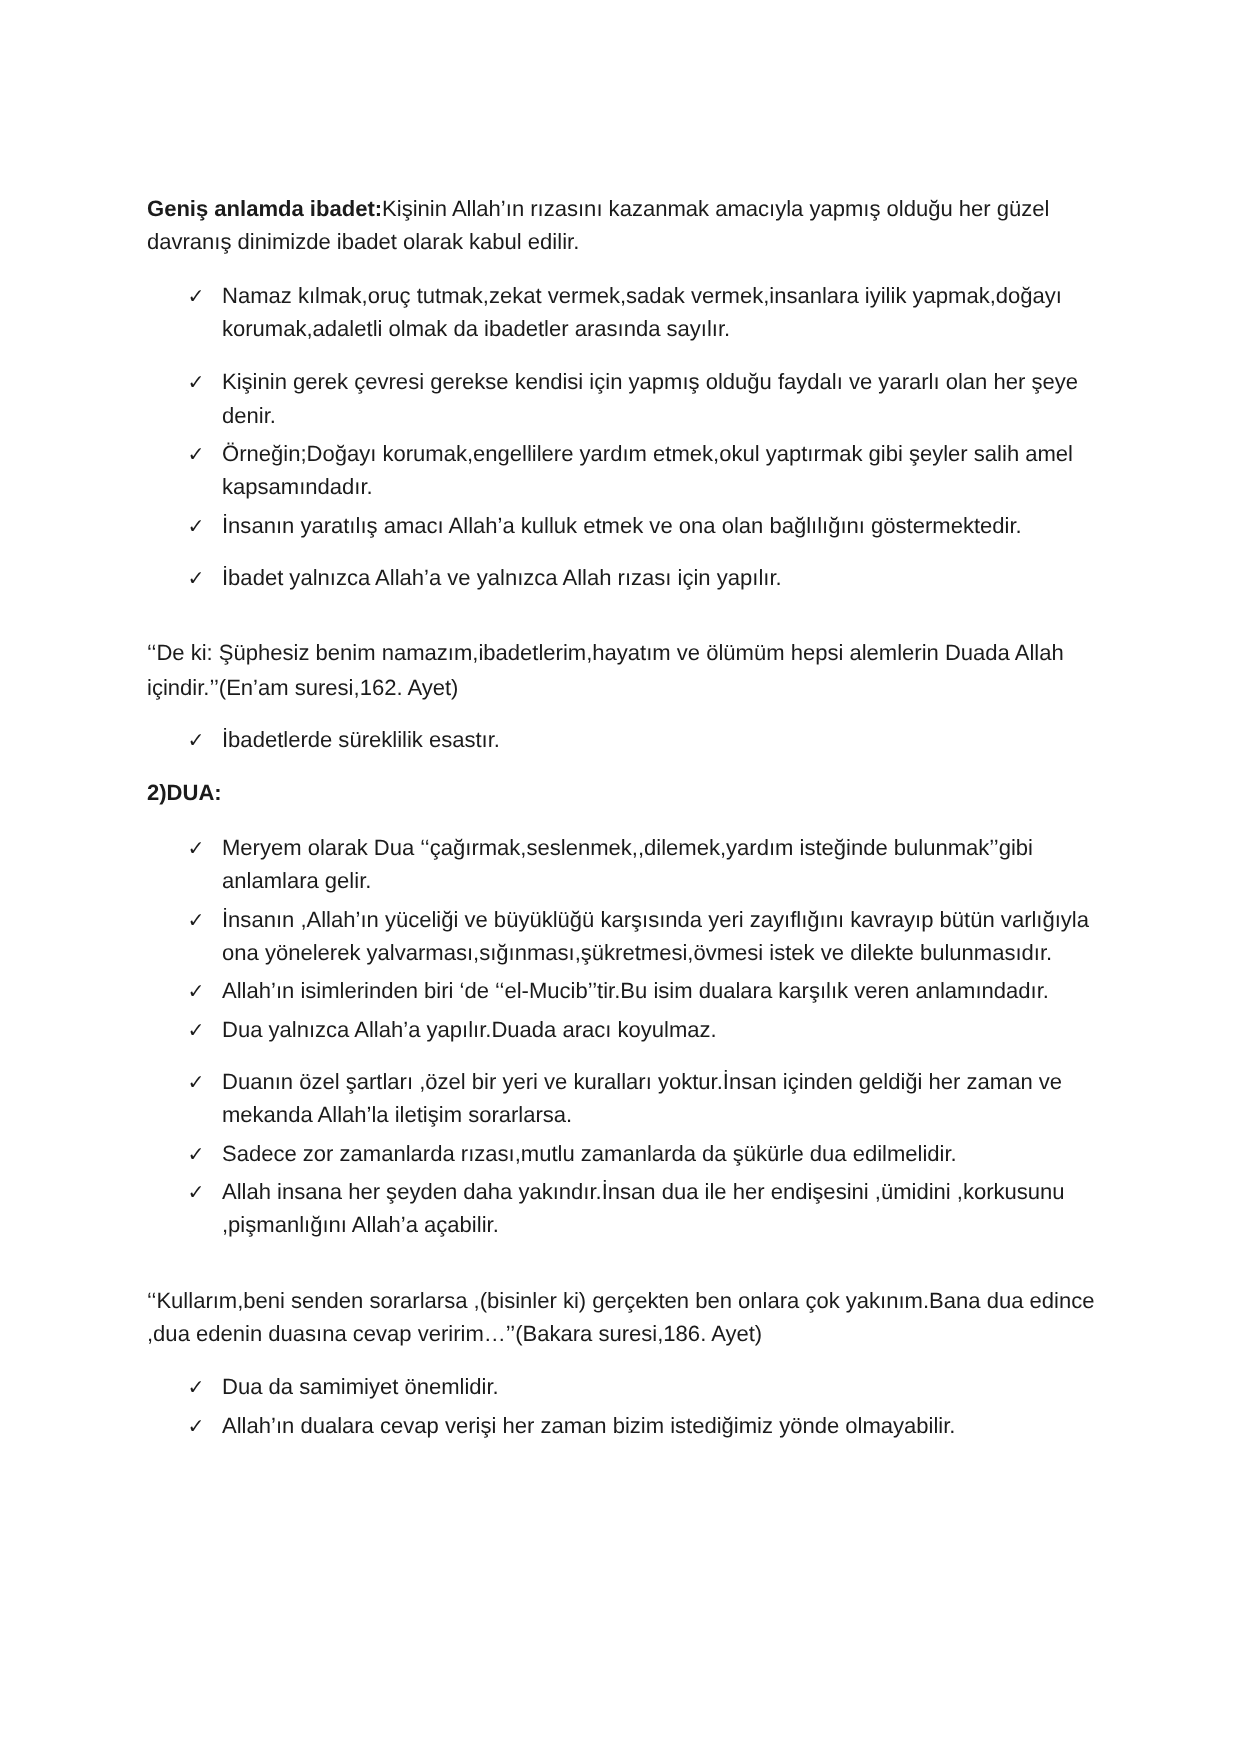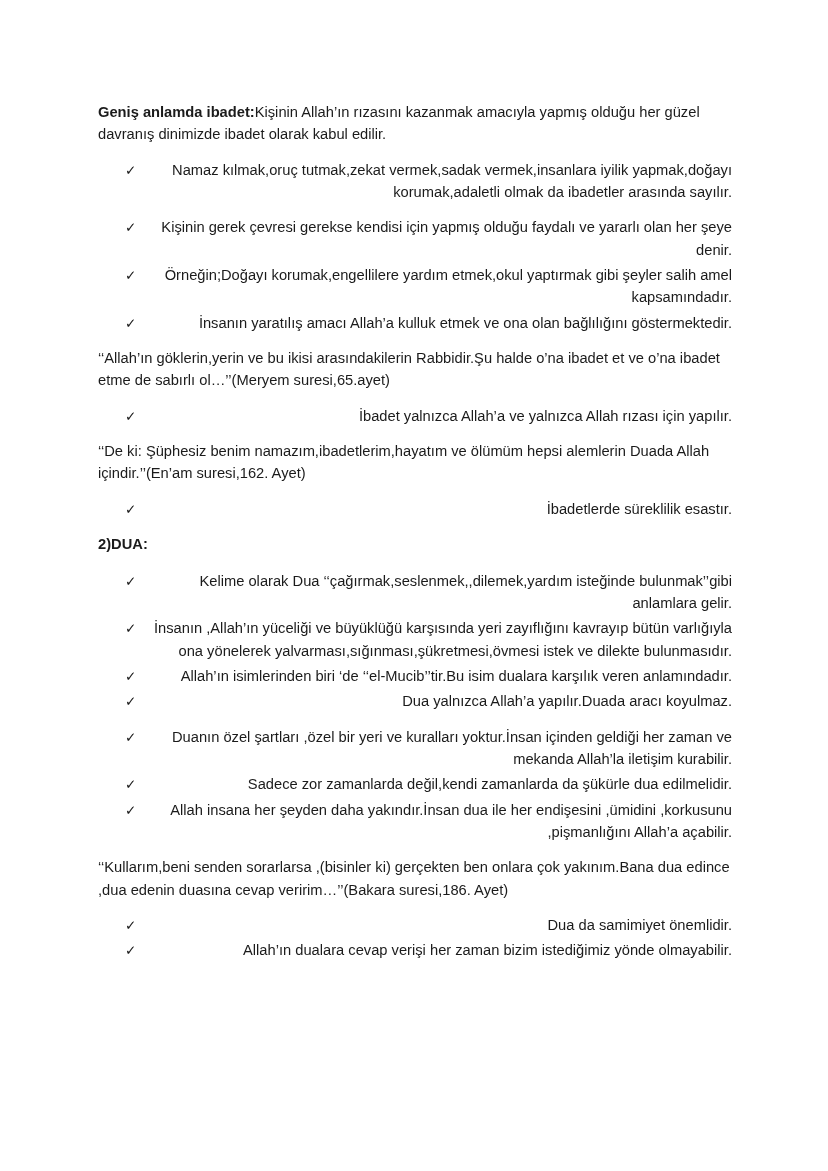--- a/index.html
+++ b/index.html
@@ -12,41 +12,41 @@
     overflow: hidden;
   }
   .page {
     width: 828px;
     min-height: 1171px;
     background: #ffffff;
     padding: 101px 96px 40px 98px;
     font-size: 14.7px;
     line-height: 1.52;
   }
-  .para { margin-bottom: 13px; }
+  .para { margin-bottom: 13px; margin-top: 28px; }
   .para .lead { font-weight: bold; }
   .heading { font-weight: bold; margin-bottom: 14px; }
   ul.clist {
     list-style: none;
     margin: 0 0 13px 0;
     padding-left: 27px;
   }
   ul.clist li {
     display: flex;
     align-items: flex-start;
     margin-bottom: 3px;
   }
   .check {
     flex: 0 0 23px;
     width: 23px;
     font-family: "DejaVu Sans", sans-serif;
     font-size: 13.5px;
     padding-top: 1px;
   }
-  .li-text { flex: 1 1 auto; text-align: right; }
+  .li-text { flex: 1 1 auto; }
 </style>
 </head>
 <body>
 
 <div class="page">
 
   <p class="para"><strong class="lead">Geniş anlamda ibadet:</strong><span>Kişinin Allah’ın rızasını kazanmak amacıyla yapmış olduğu her güzel davranış dinimizde ibadet olarak kabul edilir.</span></p>
 
   <ul class="clist">
     <li>
@@ -64,21 +64,20 @@
     <li>
         <span class="check">✓</span>
         <span class="li-text">Örneğin;Doğayı korumak,engellilere yardım etmek,okul yaptırmak gibi şeyler salih amel kapsamındadır.</span>
       </li>
     <li>
         <span class="check">✓</span>
         <span class="li-text">İnsanın yaratılış amacı Allah’a kulluk etmek ve ona olan bağlılığını göstermektedir.</span>
       </li>
   </ul>
 
-  <p class="para">‘‘Allah’ın göklerin,yerin ve bu ikisi arasındakilerin Rabbidir.Şu halde  o’na ibadet et ve o’na ibadet etme de  sabırlı ol…’’(Meryem suresi,65.ayet)</p>
 
   <ul class="clist">
     <li>
         <span class="check">✓</span>
         <span class="li-text">İbadet yalnızca Allah’a ve yalnızca Allah rızası için yapılır.</span>
       </li>
   </ul>
 
   <p class="para">‘‘De ki: Şüphesiz benim namazım,ibadetlerim,hayatım ve ölümüm hepsi alemlerin Duada Allah içindir.’’(En’am suresi,162. Ayet)</p>
 
@@ -88,45 +87,45 @@
         <span class="li-text">İbadetlerde süreklilik esastır.</span>
       </li>
   </ul>
 
 
   <p class="heading">2)DUA:</p>
 
   <ul class="clist">
     <li>
         <span class="check">✓</span>
-        <span class="li-text">Kelime olarak Dua ‘‘çağırmak,seslenmek,,dilemek,yardım isteğinde bulunmak’’gibi anlamlara gelir.</span>
+        <span class="li-text">Meryem olarak Dua ‘‘çağırmak,seslenmek,,dilemek,yardım isteğinde bulunmak’’gibi anlamlara gelir.</span>
       </li>
     <li>
         <span class="check">✓</span>
         <span class="li-text">İnsanın ,Allah’ın yüceliği ve büyüklüğü karşısında yeri zayıflığını kavrayıp bütün varlığıyla ona yönelerek yalvarması,sığınması,şükretmesi,övmesi istek ve dilekte bulunmasıdır.</span>
       </li>
     <li>
         <span class="check">✓</span>
         <span class="li-text">Allah’ın isimlerinden biri ‘de ‘‘el-Mucib’’tir.Bu isim dualara karşılık veren anlamındadır.</span>
       </li>
     <li>
         <span class="check">✓</span>
         <span class="li-text">Dua yalnızca Allah’a yapılır.Duada aracı koyulmaz.</span>
       </li>
   </ul>
 
 
   <ul class="clist">
     <li>
         <span class="check">✓</span>
-        <span class="li-text">Duanın özel şartları ,özel bir yeri ve kuralları yoktur.İnsan içinden geldiği her zaman ve mekanda Allah’la iletişim kurabilir.</span>
+        <span class="li-text">Duanın özel şartları ,özel bir yeri ve kuralları yoktur.İnsan içinden geldiği her zaman ve mekanda Allah’la iletişim sorarlarsa.</span>
       </li>
     <li>
         <span class="check">✓</span>
-        <span class="li-text">Sadece zor zamanlarda değil,kendi zamanlarda da şükürle  dua edilmelidir.</span>
+        <span class="li-text">Sadece zor zamanlarda rızası,mutlu zamanlarda da şükürle  dua edilmelidir.</span>
       </li>
     <li>
         <span class="check">✓</span>
         <span class="li-text">Allah insana her şeyden daha yakındır.İnsan dua ile her endişesini ,ümidini ,korkusunu ,pişmanlığını Allah’a açabilir.</span>
       </li>
   </ul>
 
   <p class="para">‘‘Kullarım,beni senden sorarlarsa ,(bisinler ki) gerçekten ben onlara çok yakınım.Bana dua edince ,dua edenin duasına cevap veririm…’’(Bakara suresi,186. Ayet)</p>
 
   <ul class="clist">

